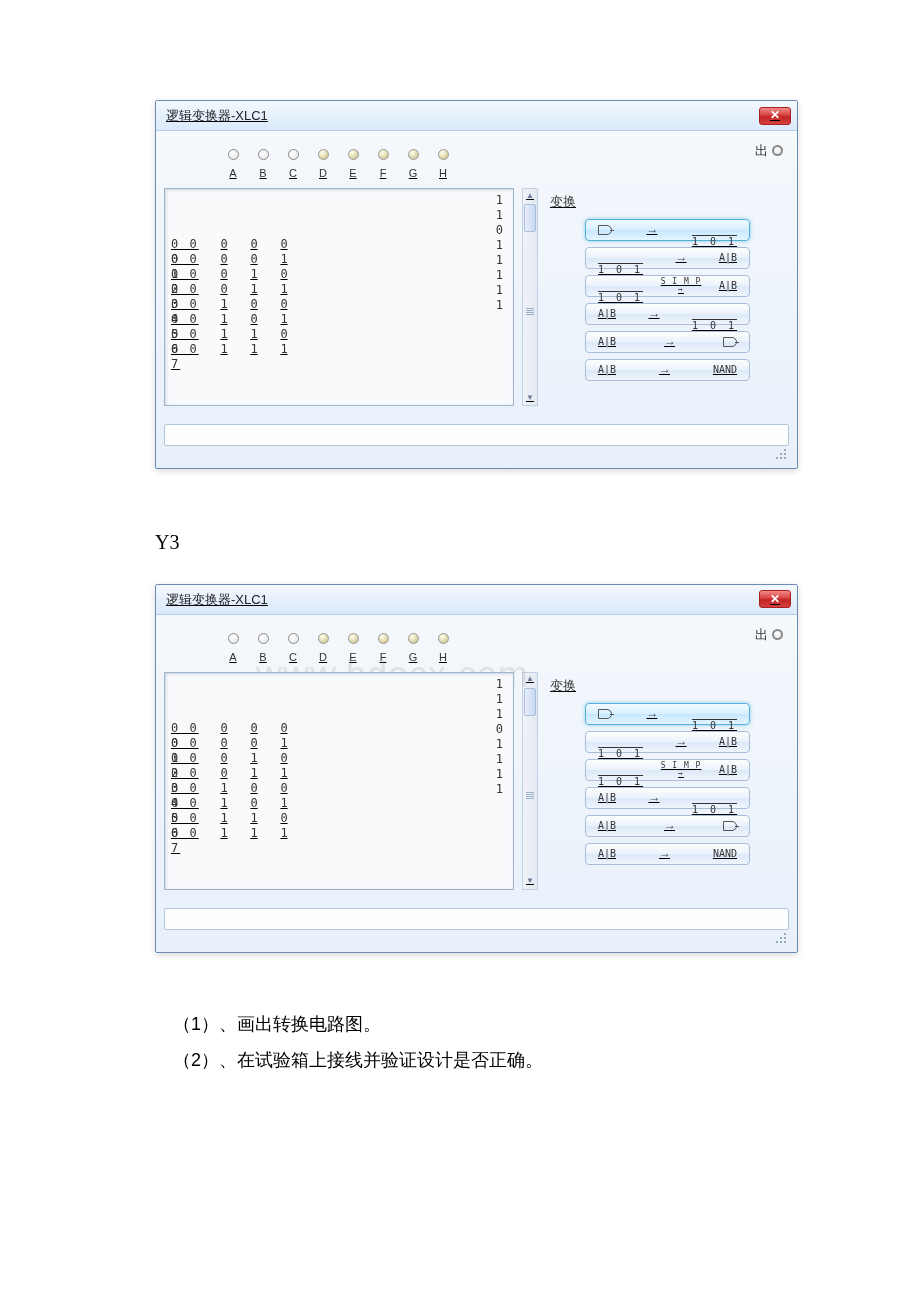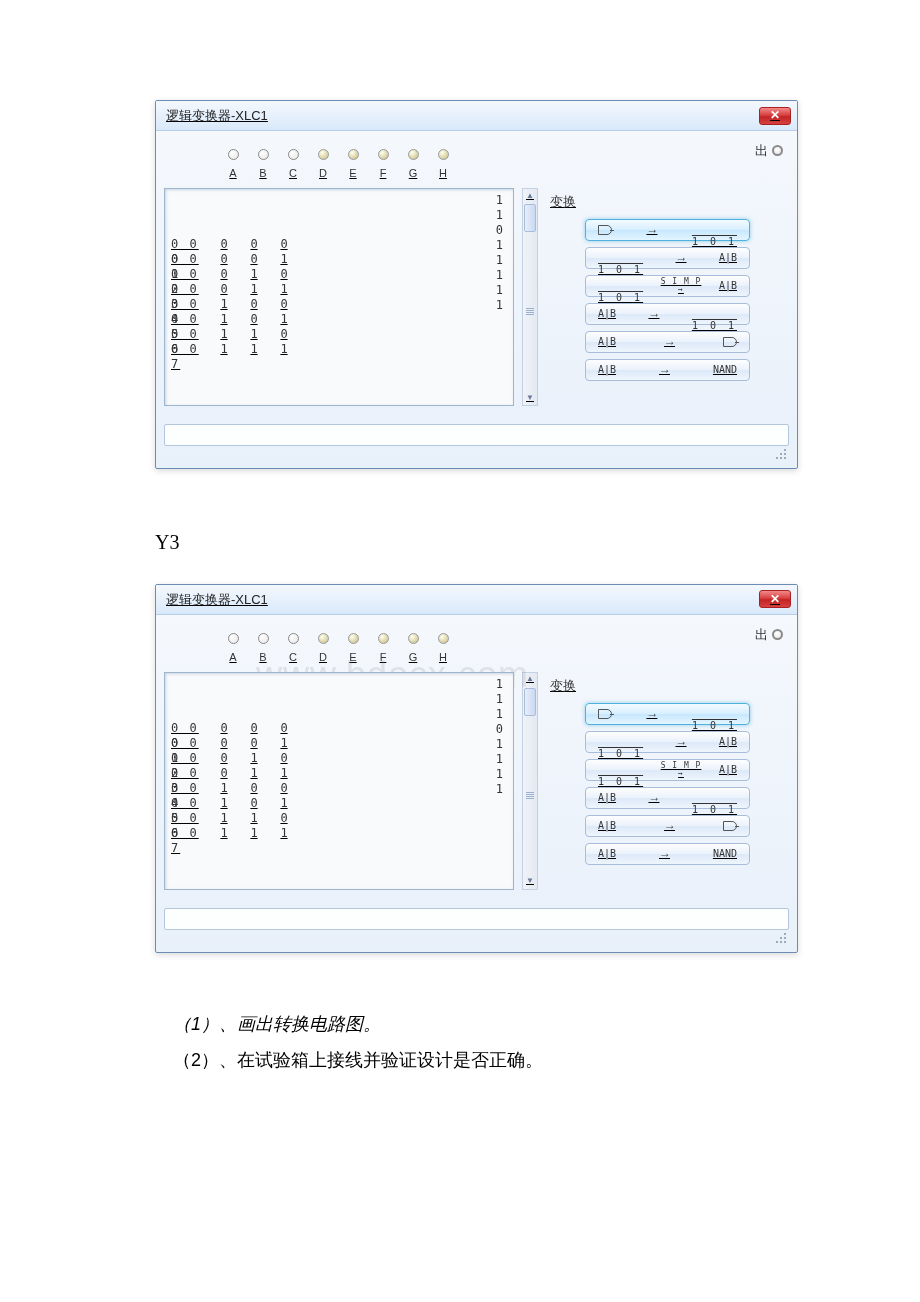--- a/index.html
+++ b/index.html
@@ -697,15 +697,15 @@
       </div>
     </div>
     <div class="expr-bar"></div>
     <div class="resize-grip">
         <div class="grip-dots"></div>
       </div>
   </div>
 </div>
 
 <div class="body-text">
-  <p style="text-indent:1em;font-style:italic;">（1）、画出转换电路图。</p>
+  <p style="text-indent:1em;">（1）、画出转换电路图。</p>
   <p style="text-indent:1em;">（2）、在试验箱上接线并验证设计是否正确。</p>
 </div>
 
 </body></html>

